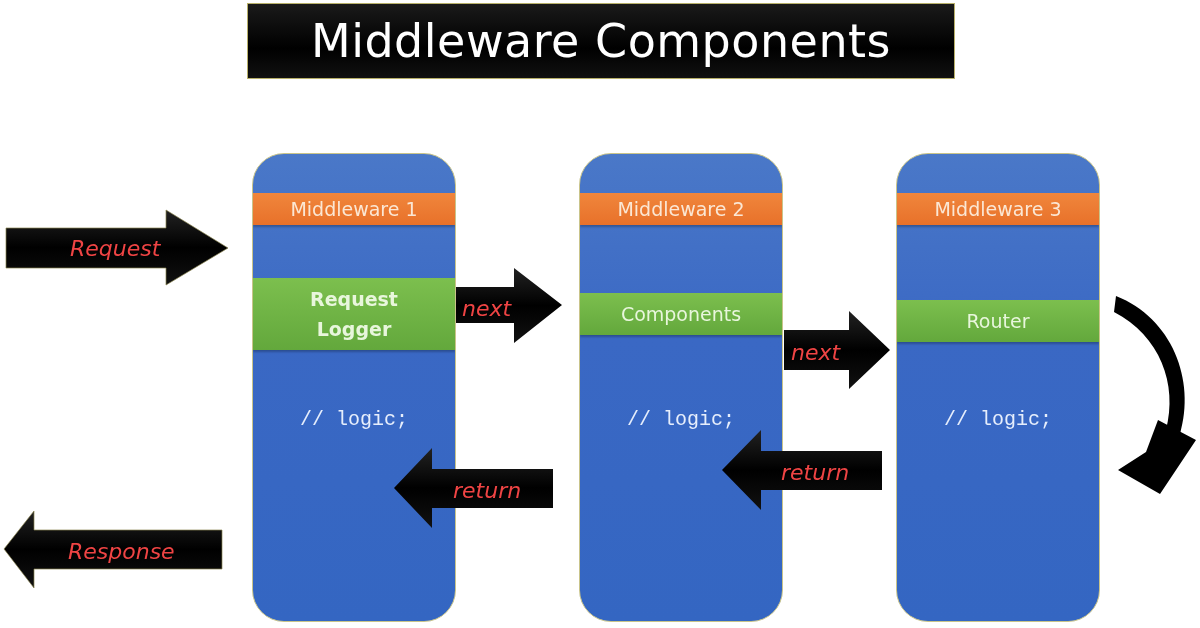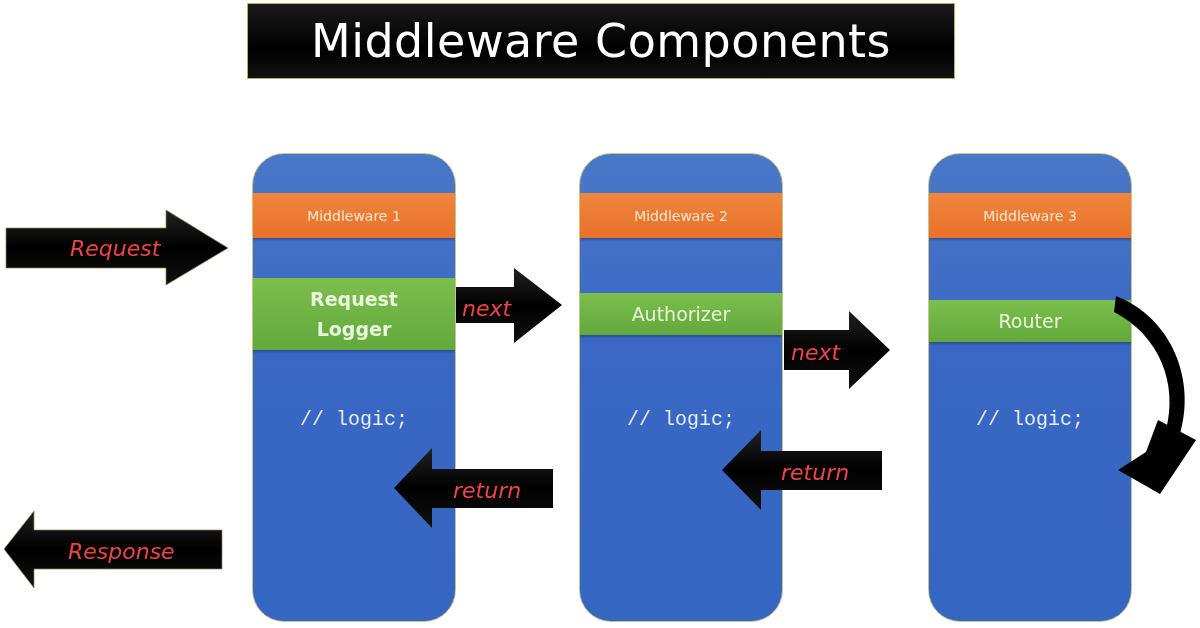--- a/index.html
+++ b/index.html
@@ -1,42 +1,42 @@
 <!DOCTYPE html>
 <html><head>
 <meta charset="utf-8">
 <style>
   html,body{margin:0;padding:0;background:#fff;}
   body{width:1200px;height:628px;position:relative;overflow:hidden;font-family:"DejaVu Sans","Liberation Sans",sans-serif;}
   .title{position:absolute;left:247px;top:3px;width:708px;height:76px;background:linear-gradient(#1a1a1a,#000 60%,#111);border:1px solid #b8b06a;box-sizing:border-box;color:#fff;font-size:46px;display:flex;align-items:center;justify-content:center;letter-spacing:0.5px;}
   .col{position:absolute;top:153px;width:204px;height:469px;border-radius:32px;background:linear-gradient(#4a78c8,#3a68c4 40%,#3466c2);overflow:hidden;border:1px solid #c9c48a;box-sizing:border-box;}
-  .band-o{position:absolute;left:0;right:0;top:39px;height:45px;background:linear-gradient(#f0863c,#e8712a);color:#fbe7d4;font-size:14px;display:flex;align-items:center;justify-content:center;box-shadow:0 2px 2px rgba(0,0,0,0.25);}
+  .band-o{position:absolute;left:0;right:0;top:39px;height:32px;background:linear-gradient(#f0863c,#e8712a);color:#fbe7d4;font-size:19px;display:flex;align-items:center;justify-content:center;box-shadow:0 2px 2px rgba(0,0,0,0.25);}
   .band-g{position:absolute;left:0;right:0;background:linear-gradient(#7cbf4e,#63a83c);color:#e8f6dc;font-size:19px;display:flex;align-items:center;justify-content:center;text-align:center;line-height:30px;box-shadow:0 2px 2px rgba(0,0,0,0.25);}
   .logic{position:absolute;left:0;right:0;text-align:center;color:#e6eefc;font-size:20px;font-family:Liberation Mono, monospace;}
   svg.arrows{position:absolute;left:0;top:0;}
   .alabel{position:absolute;color:#ef4444;font-size:22px;font-style:italic;}
 </style>
 </head>
 <body>
 
 <div class="title">Middleware Components</div>
 
 <div class="col" style="left:252px;">
   <div class="band-o">Middleware 1</div>
   <div class="band-g" style="top:124px;height:72px;padding:0 40px;font-weight:bold;">Request Logger</div>
   <div class="logic" style="top:254px;">// logic;</div>
 </div>
 
 <div class="col" style="left:579px;">
   <div class="band-o">Middleware 2</div>
-  <div class="band-g" style="top:139px;height:42px;">Authorizer</div>
+  <div class="band-g" style="top:139px;height:42px;">Components</div>
   <div class="logic" style="top:254px;">// logic;</div>
 </div>
 
-<div class="col" style="left:896px;margin-left:32px;">
+<div class="col" style="left:896px;">
   <div class="band-o">Middleware 3</div>
   <div class="band-g" style="top:146px;height:42px;">Router</div>
   <div class="logic" style="top:254px;">// logic;</div>
 </div>
 
 <svg class="arrows" width="1200" height="628" viewBox="0 0 1200 628">
   <defs>
     <linearGradient id="ag" x1="0" y1="0" x2="0" y2="1">
       <stop offset="0" stop-color="#222"></stop>
         <stop offset="0.5" stop-color="#000"></stop>

